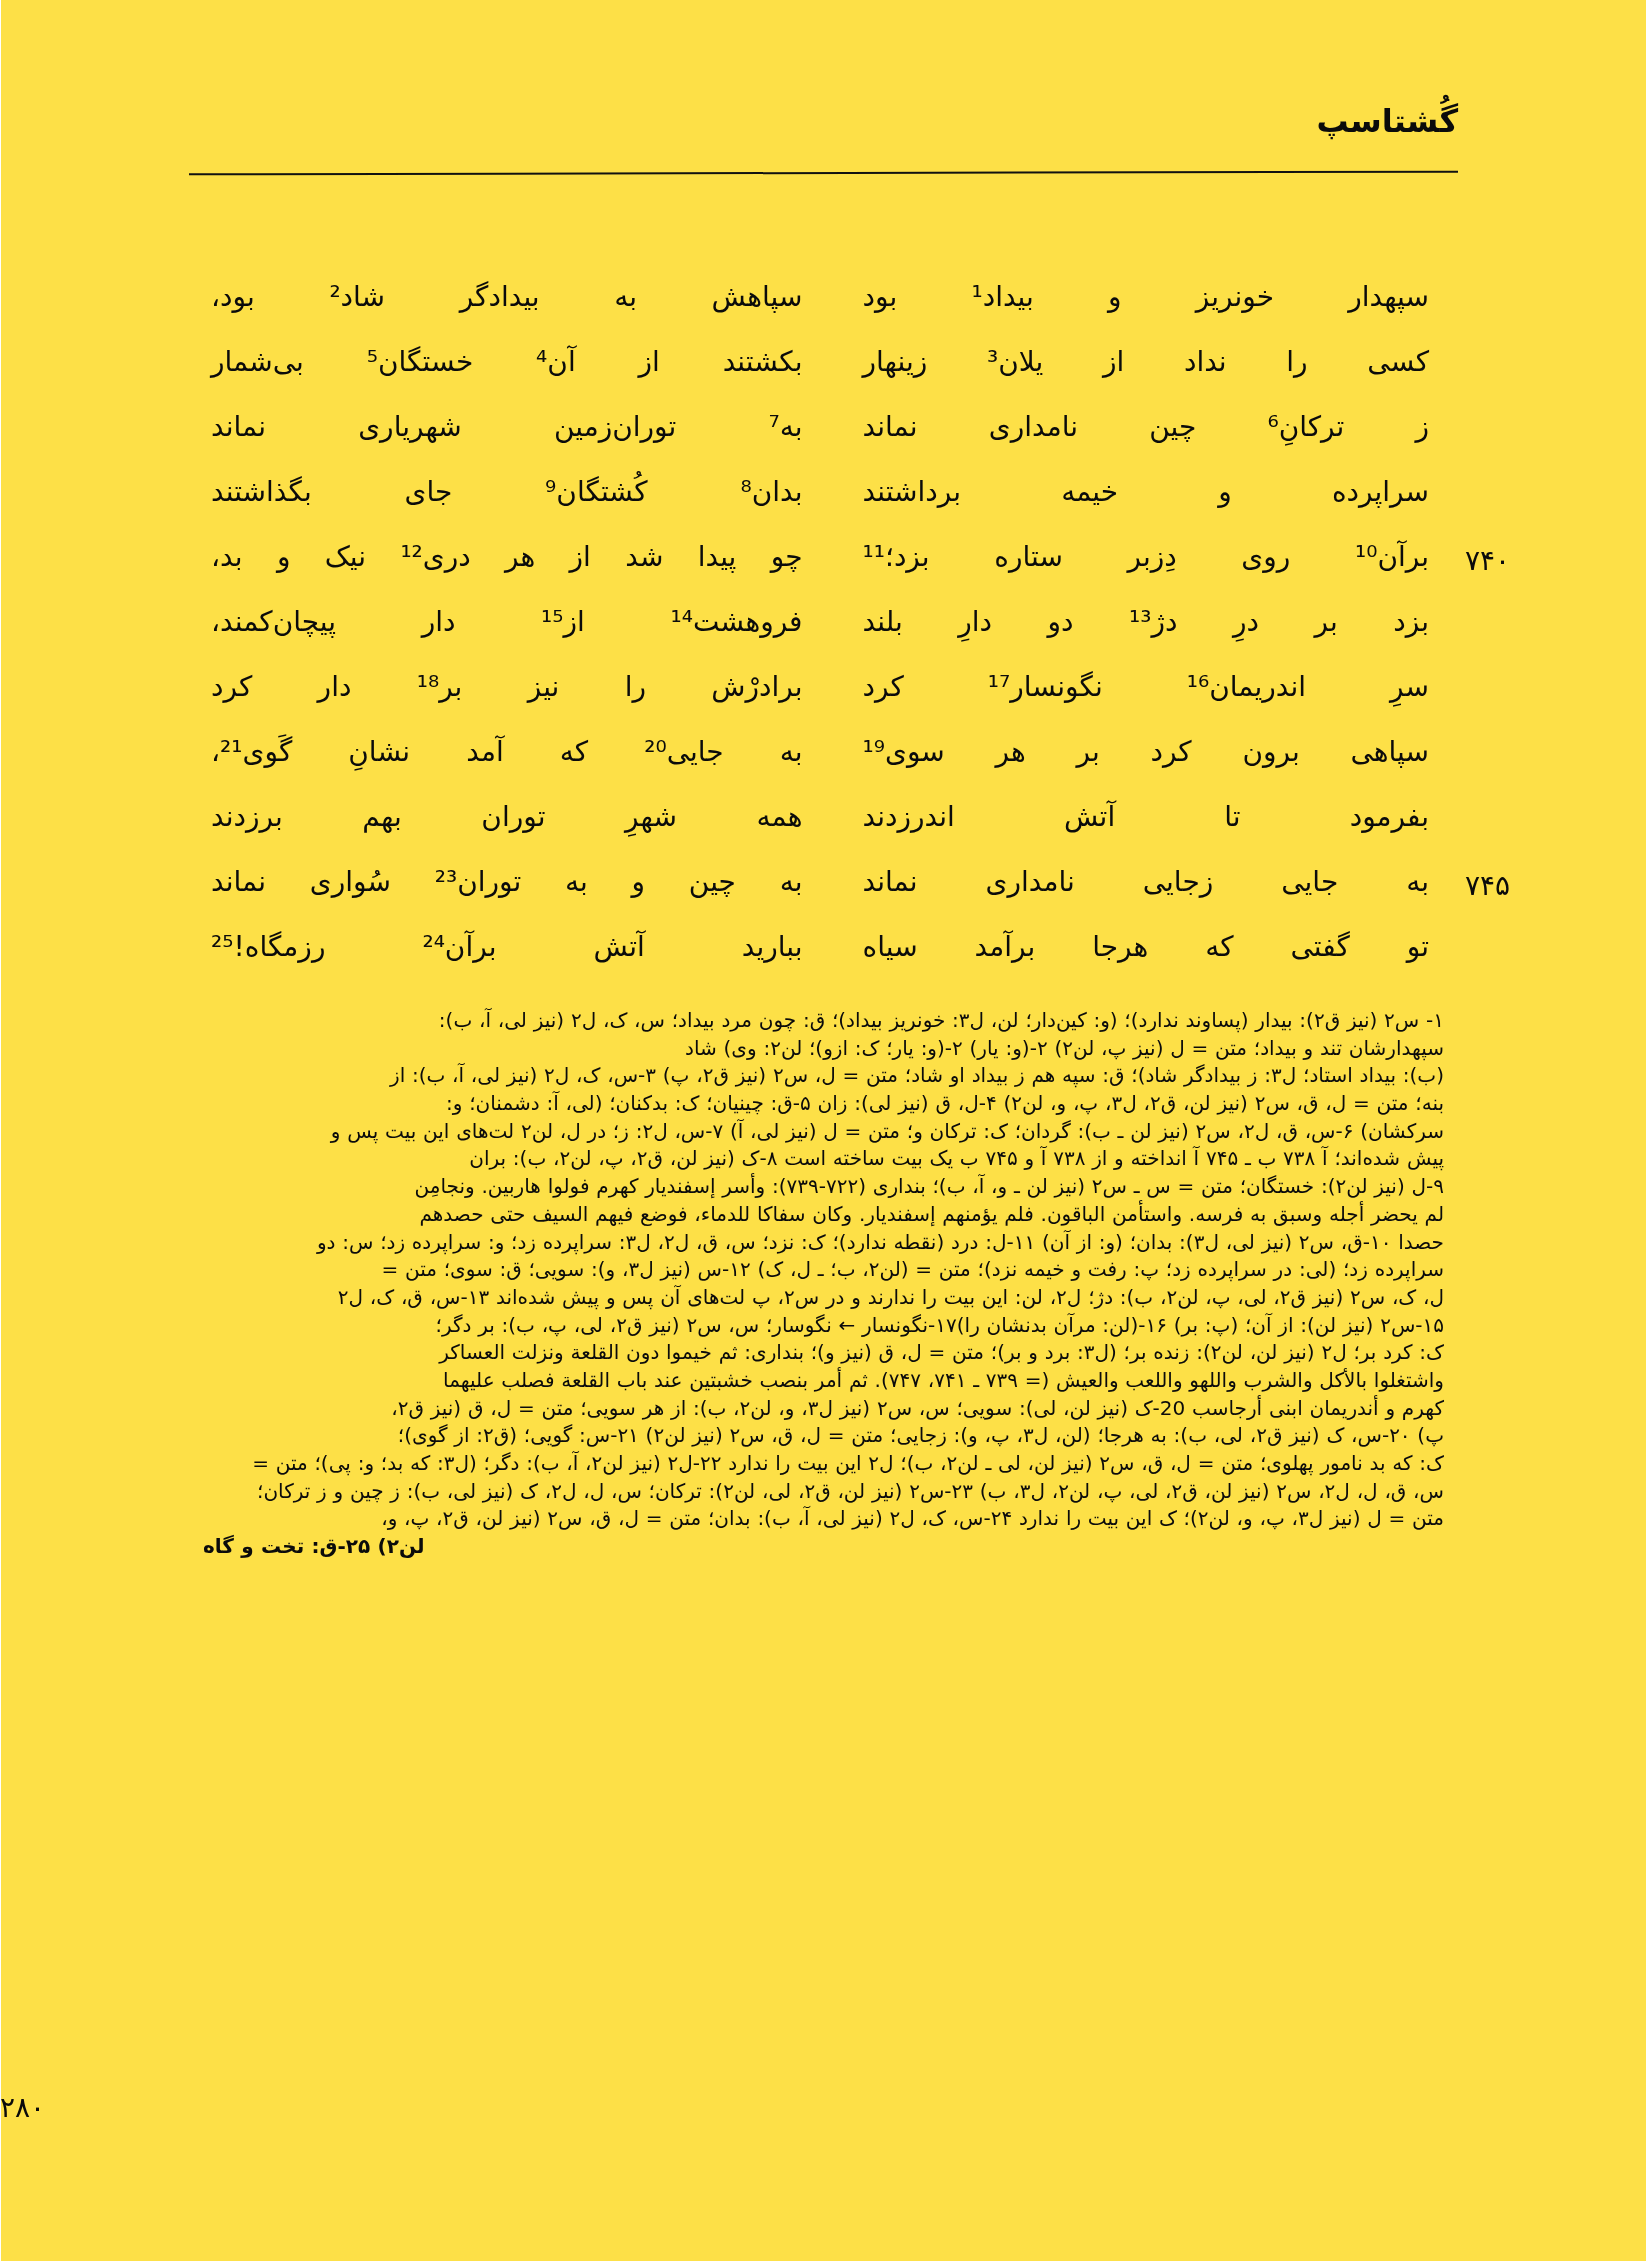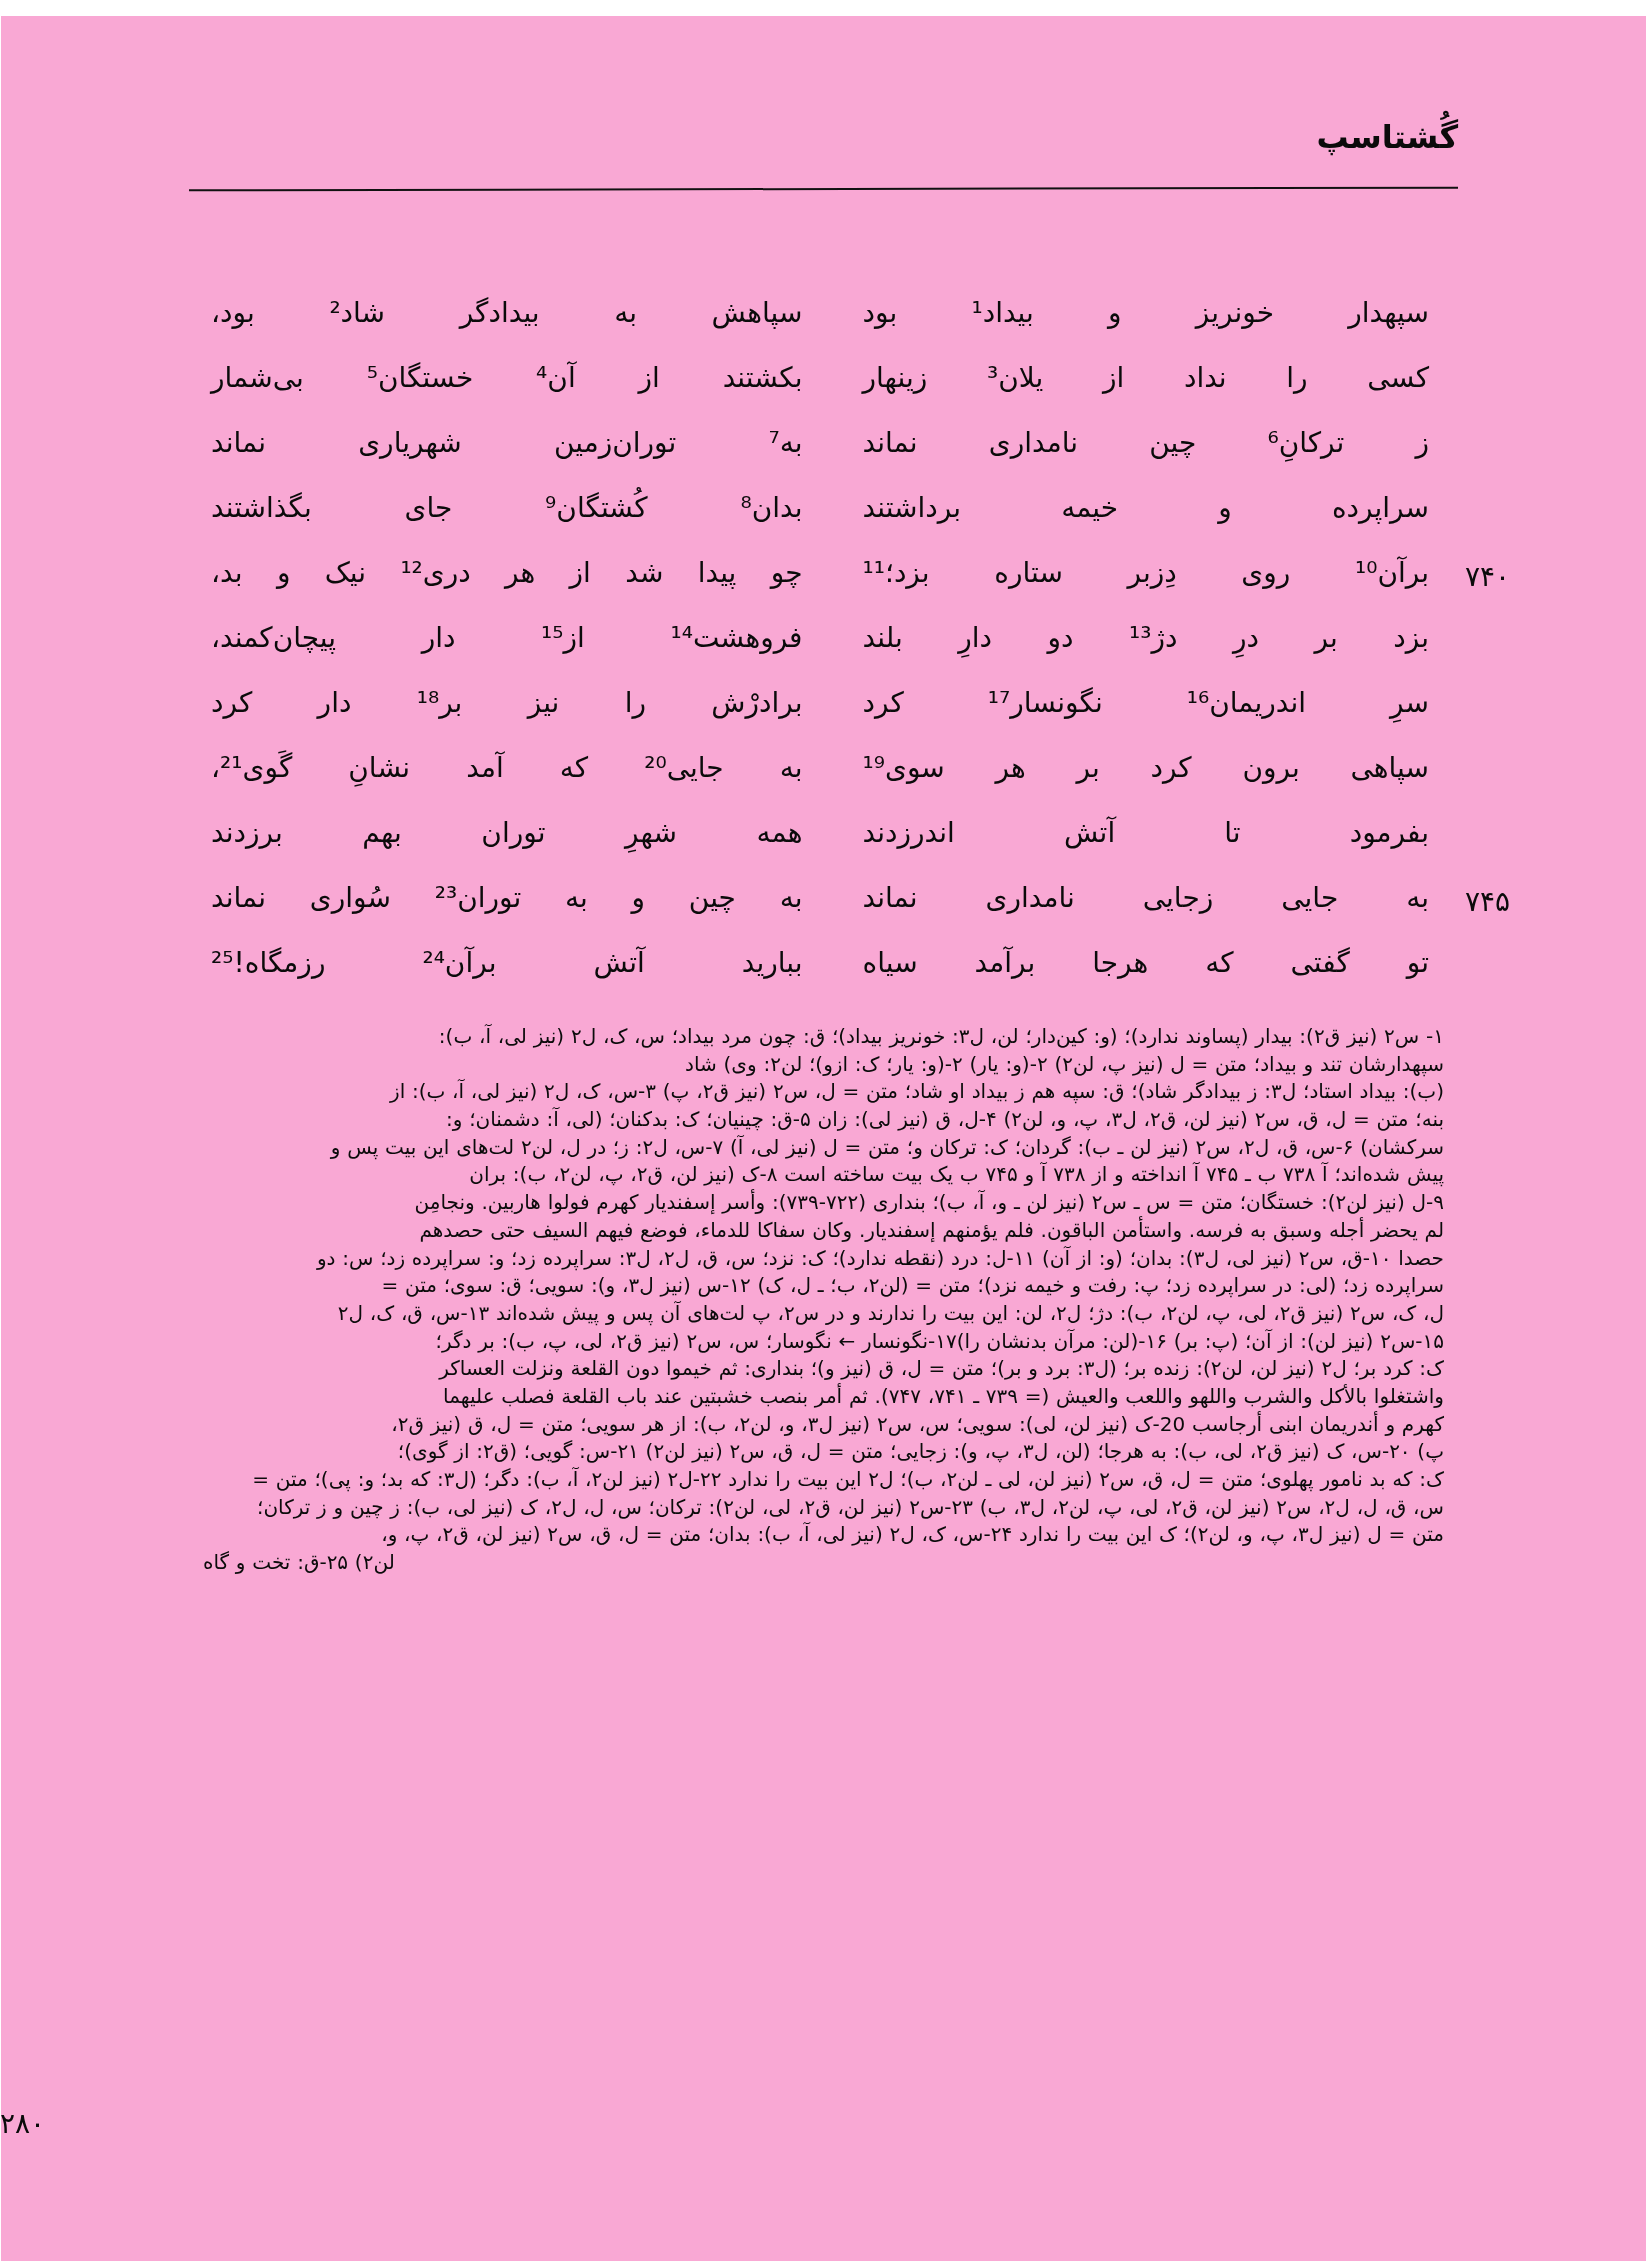--- a/index.html
+++ b/index.html
@@ -7,22 +7,21 @@
   body{
     width:1647px;height:2261px;
     font-family:"DejaVu Sans","Liberation Sans",sans-serif;
     color:#0b0b0b;
     position:relative;
     overflow:hidden;
     direction:rtl;
   }
   .page{
     position:absolute;inset:0;
-    background:#f9a8d4;
-    margin-top:16px;
+    background:#fde047;
   }
 
   
   .runhead{
     position:absolute;
     top:105px;right:189px;left:189px;
     height:84px;
   }
   .runhead-title{
     position:absolute;
@@ -105,21 +104,21 @@
     line-height:1.385;
     text-align:justify;
     text-justify:inter-word;
     word-spacing:0.02em;
   }
   .apparatus p{
     margin:0;
     padding:0;
     text-align:justify;
   }
-  .apparatus p:last-child{text-align:left;}
+  .apparatus p:last-child{text-align:left;font-weight:bold;}
 
   
   .folio{
     position:absolute;
     left:0;right:0;
     top:2091px;
     text-align:left;
     font-size:28px;
   }
 </style>

